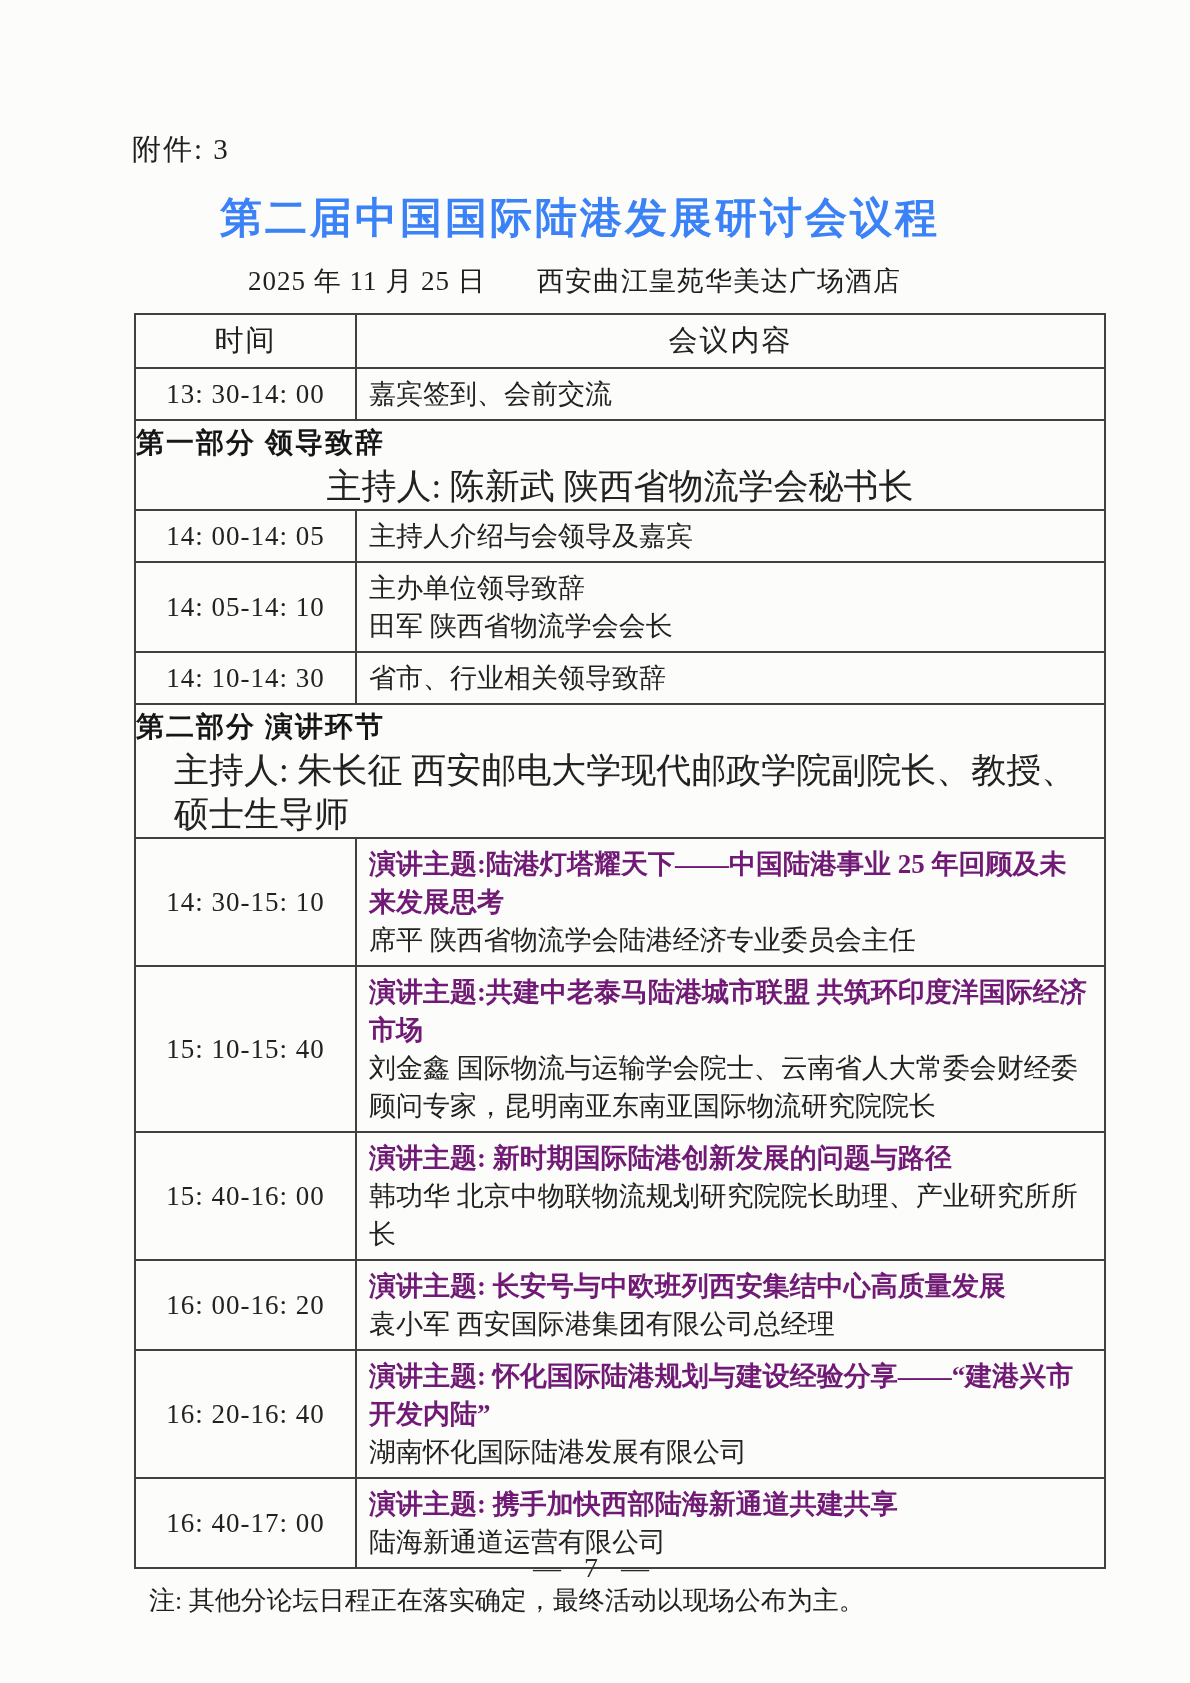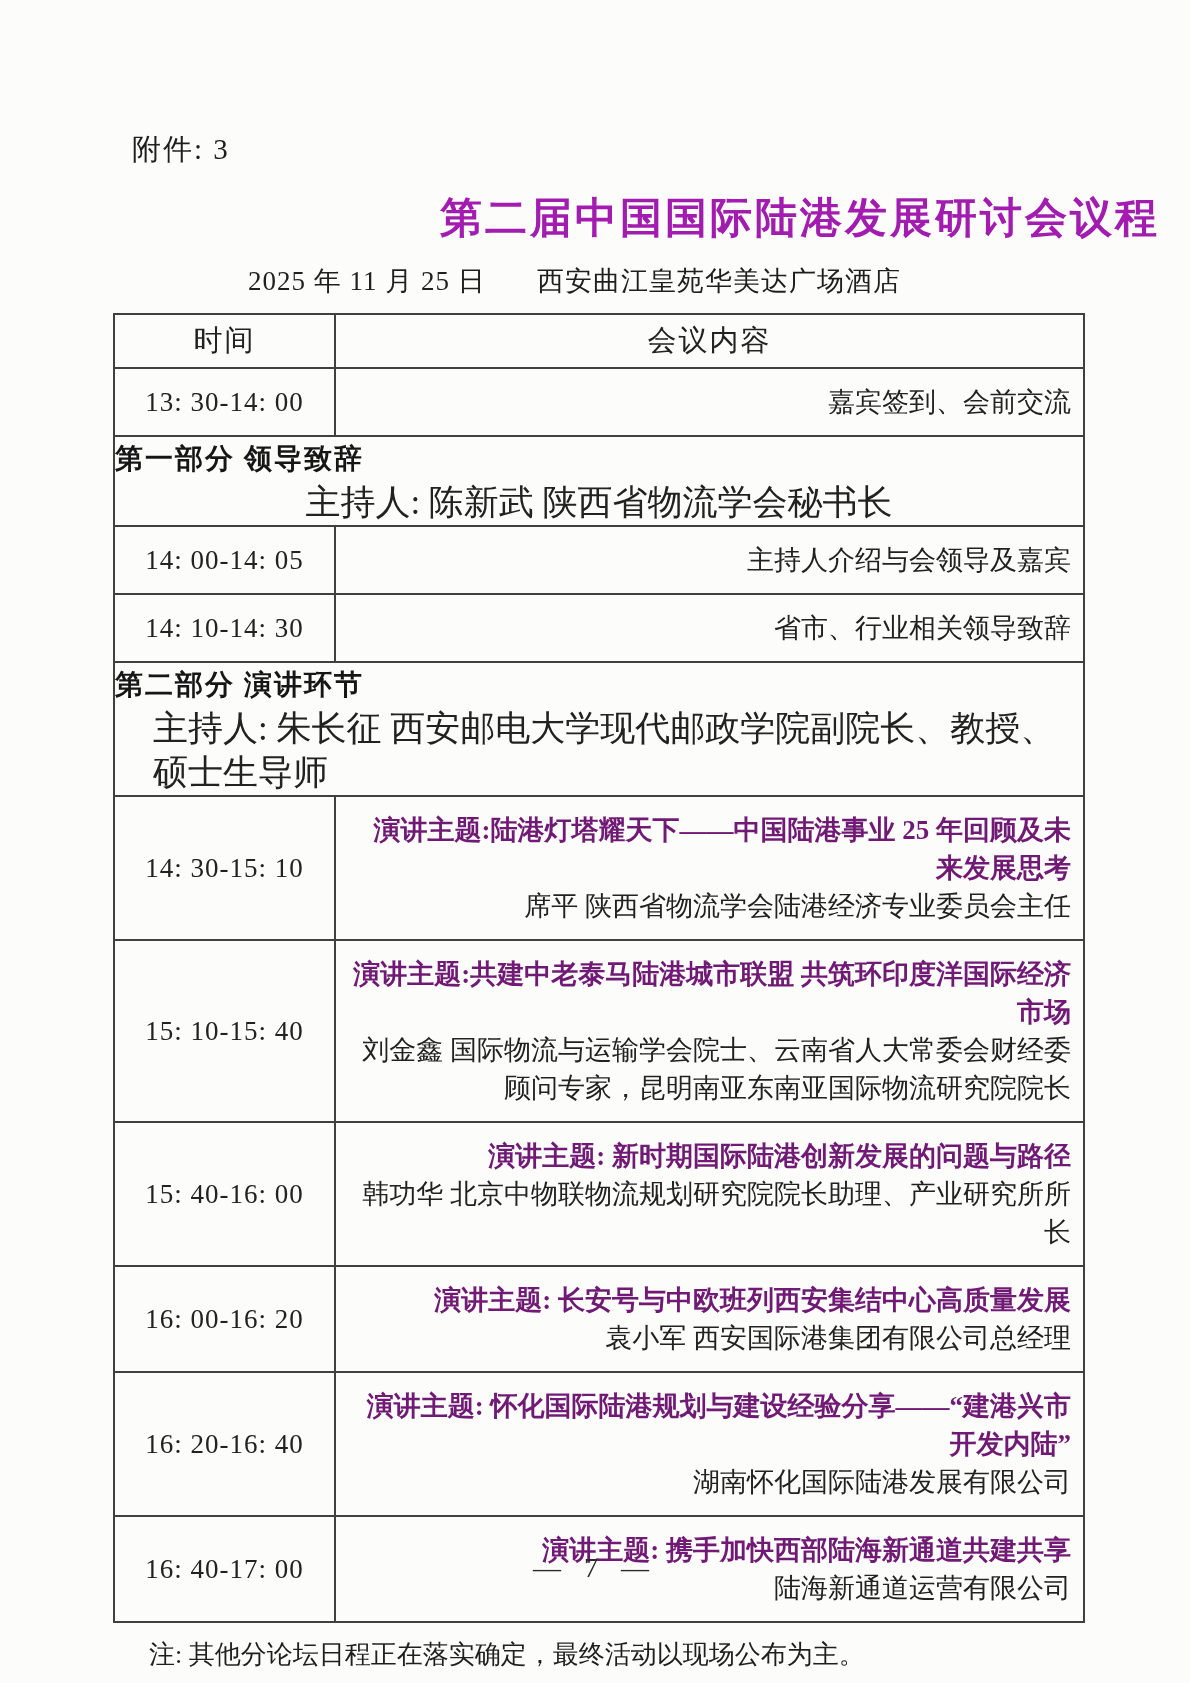--- a/index.html
+++ b/index.html
@@ -10,44 +10,44 @@
     font-family:"Liberation Serif","DejaVu Serif",serif;
     color:#1f1f1f;
     overflow:hidden;
   }
   .attachment-label {
     position:absolute; top:130px; left:132px;
     font-size:29px; letter-spacing:2px;
   }
   .doc-title {
     position:absolute; top:190px; left:0; width:1160px;
-    text-align:right;
+    text-align:center;
     font-family:"Liberation Sans","DejaVu Sans",sans-serif;
     font-weight:bold; font-size:42px; letter-spacing:3px;
-    color:#a21caf;
+    color:#3b82f6;
   }
   .date-line { position:absolute; top:263px; left:0; width:1190px; font-size:27px; }
   .date-text  { position:absolute; left:248px; top:0; letter-spacing:1px; }
   .venue-text { position:absolute; left:537px; top:0; letter-spacing:1px; }
 
   .content-block { position:absolute; top:313px; left:113px; width:972px; }
 
   table.agenda {
     width:100%; border-collapse:collapse; table-layout:fixed;
-    font-size:27px; color:#222;
+    font-size:27px; color:#222;margin-left:21px;
   }
   table.agenda col.c-time { width:221px; }
   table.agenda td, table.agenda th {
     border:2px solid #404040;
     vertical-align:middle;
     font-weight:normal;
   }
   th.head-cell { height:50px; text-align:center; font-size:29px; letter-spacing:2px; }
   td.time-cell { text-align:center; letter-spacing:1px; white-space:nowrap; }
-  td.content-cell { padding:14px 12px;text-align:right; }
+  td.content-cell { padding:6px 12px; }
   .content-line { line-height:38px; }
   .content-line.bold { font-weight:bold; color:#701a75; }
   td.section-cell { padding:0; }
   .section-title {
     text-align:left; font-weight:bold; font-size:28px;
     line-height:44px; letter-spacing:2px; color:#161616;
   }
   .section-host { text-align:center; line-height:44px; font-size:35px; }
   .section-host.left { text-align:left; padding-left:38px; }
 
@@ -93,20 +93,27 @@
           <tr>
             <td colspan="2" class="section-cell">
               <div class="section-title">第一部分  领导致辞</div>
               <div class="section-host">主持人: 陈新武  陕西省物流学会秘书长</div>
             </td>
           </tr>
           <tr>
             <td class="time-cell">14: 00-14: 05</td>
             <td class="content-cell">
               <div class="content-line">主持人介绍与会领导及嘉宾</div>
+            </td>
+          </tr>
+          <tr>
+            <td class="time-cell">14: 05-14: 10</td>
+            <td class="content-cell">
+              <div class="content-line">主办单位领导致辞</div>
+              <div class="content-line">田军  陕西省物流学会会长</div>
             </td>
           </tr>
           <tr>
             <td class="time-cell">14: 10-14: 30</td>
             <td class="content-cell">
               <div class="content-line">省市、行业相关领导致辞</div>
             </td>
           </tr>
           <tr>
             <td colspan="2" class="section-cell">

